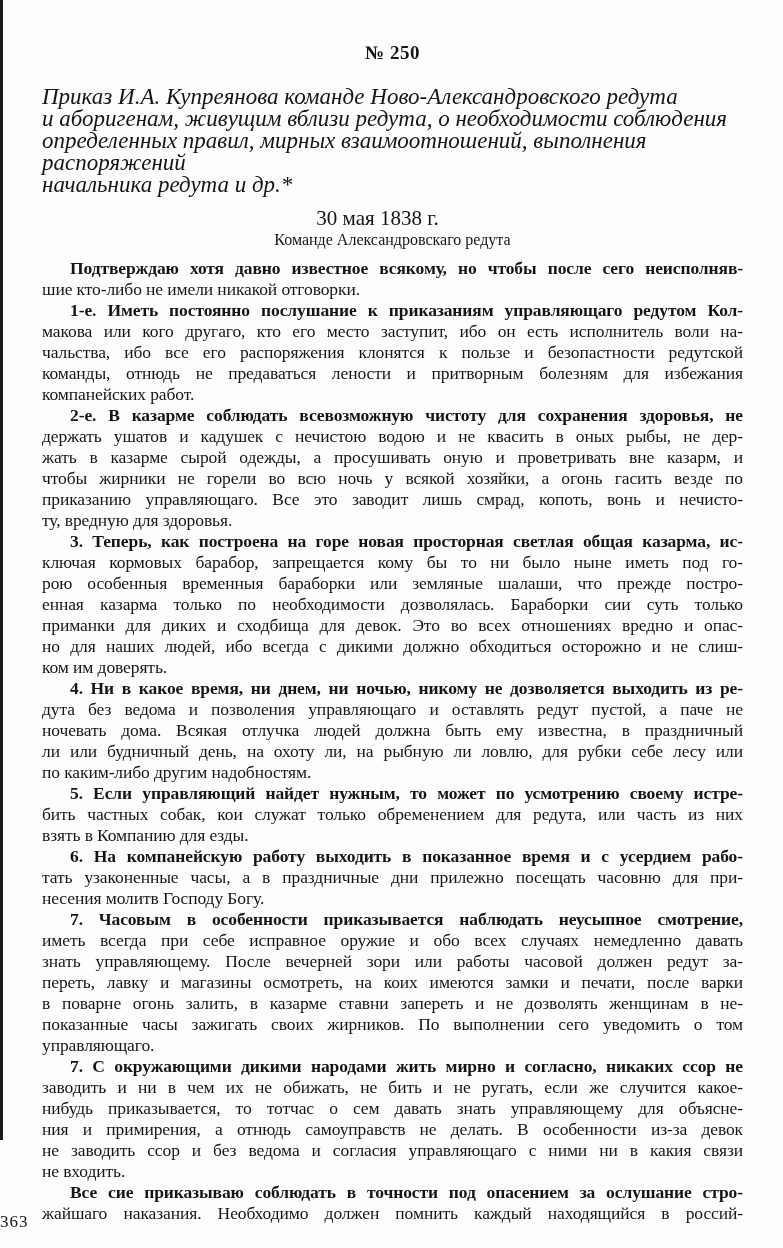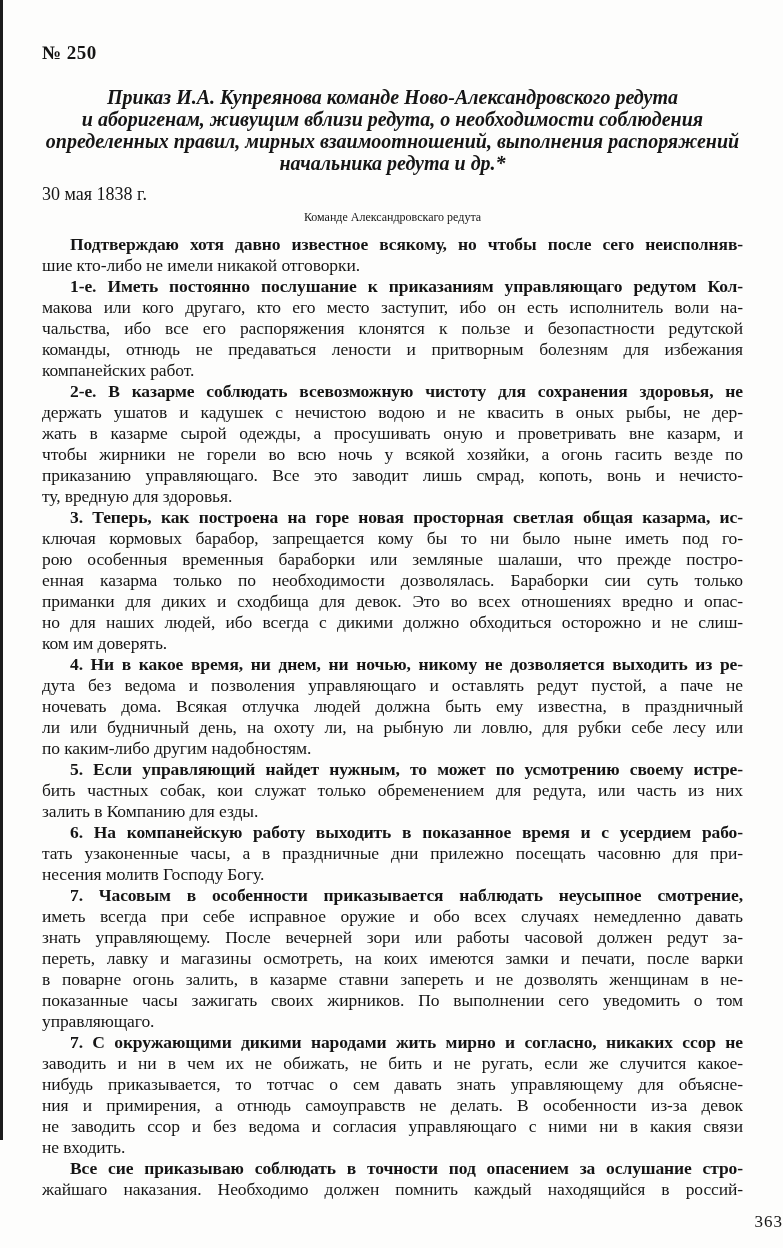--- a/index.html
+++ b/index.html
@@ -15,57 +15,55 @@
     margin: 0 auto;
   }
   .scan-edge {
     position: absolute; left: 0; top: 0;
     width: 3px; height: 1140px;
     background: #1c1c1c;
   }
   .doc-number {
     padding-top: 42px;
     font-size: 19px; font-weight: 700;
-    text-align: left; letter-spacing: 0.5px;
+    text-align: center; letter-spacing: 0.5px;
   }
   .title {
     margin-top: 22px;
     font-style: italic;
-    font-size: 20px; line-height: 22px;
-    text-align: center;
-    font-weight: bold;
+    font-size: 23px; line-height: 22px;
+    text-align: left;
   }
   .date {
     margin-top: 10px;
-    font-size: 18px;
-    text-align: left;
+    font-size: 21px;
+    text-align: center;
     padding-right: 30px;
   }
   .addressee {
-    margin-top: 5px;
-    font-size: 12px;
+    font-size: 16px;
     text-align: center;
   }
   .body {
     margin-top: 9px;
     font-size: 17.5px;
     line-height: 21px;
     letter-spacing: -0.1px;
   }
   .line {
     text-align: justify;
     text-align-last: justify;
     overflow: hidden;
   }
   .line.first { padding-left: 28px; font-weight: bold; }
   .line.last { text-align-last: left; }
   .page-number {
     position: absolute;
     left: 0; right: 0; bottom: 16px;
-    text-align: right;
+    text-align: left;
     font-size: 17px;
     letter-spacing: 1px;
   }
 </style>
 </head>
 <body>
 
 <div class="page">
   <div class="scan-edge"></div>
 
@@ -114,21 +112,21 @@
       <div class="paragraph">
         <div class="line first">4. Ни в какое время, ни днем, ни ночью, никому не дозволяется выходить из ре-</div>
         <div class="line">дута без ведома и позволения управляющаго и оставлять редут пустой, а паче не</div>
         <div class="line">ночевать дома. Всякая отлучка людей должна быть ему известна, в праздничный</div>
         <div class="line">ли или будничный день, на охоту ли, на рыбную ли ловлю, для рубки себе лесу или</div>
         <div class="line last">по каким-либо другим надобностям.</div>
       </div>
       <div class="paragraph">
         <div class="line first">5. Если управляющий найдет нужным, то может по усмотрению своему истре-</div>
         <div class="line">бить частных собак, кои служат только обременением для редута, или часть из них</div>
-        <div class="line last">залить в Компанию для езды.</div>
+        <div class="line last">взять в Компанию для езды.</div>
       </div>
       <div class="paragraph">
         <div class="line first">6. На компанейскую работу выходить в показанное время и с усердием рабо-</div>
         <div class="line">тать узаконенные часы, а в праздничные дни прилежно посещать часовню для при-</div>
         <div class="line last">несения молитв Господу Богу.</div>
       </div>
       <div class="paragraph">
         <div class="line first">7. Часовым в особенности приказывается наблюдать неусыпное смотрение,</div>
         <div class="line">иметь всегда при себе исправное оружие и обо всех случаях немедленно давать</div>
         <div class="line">знать управляющему. После вечерней зори или работы часовой должен редут за-</div>

